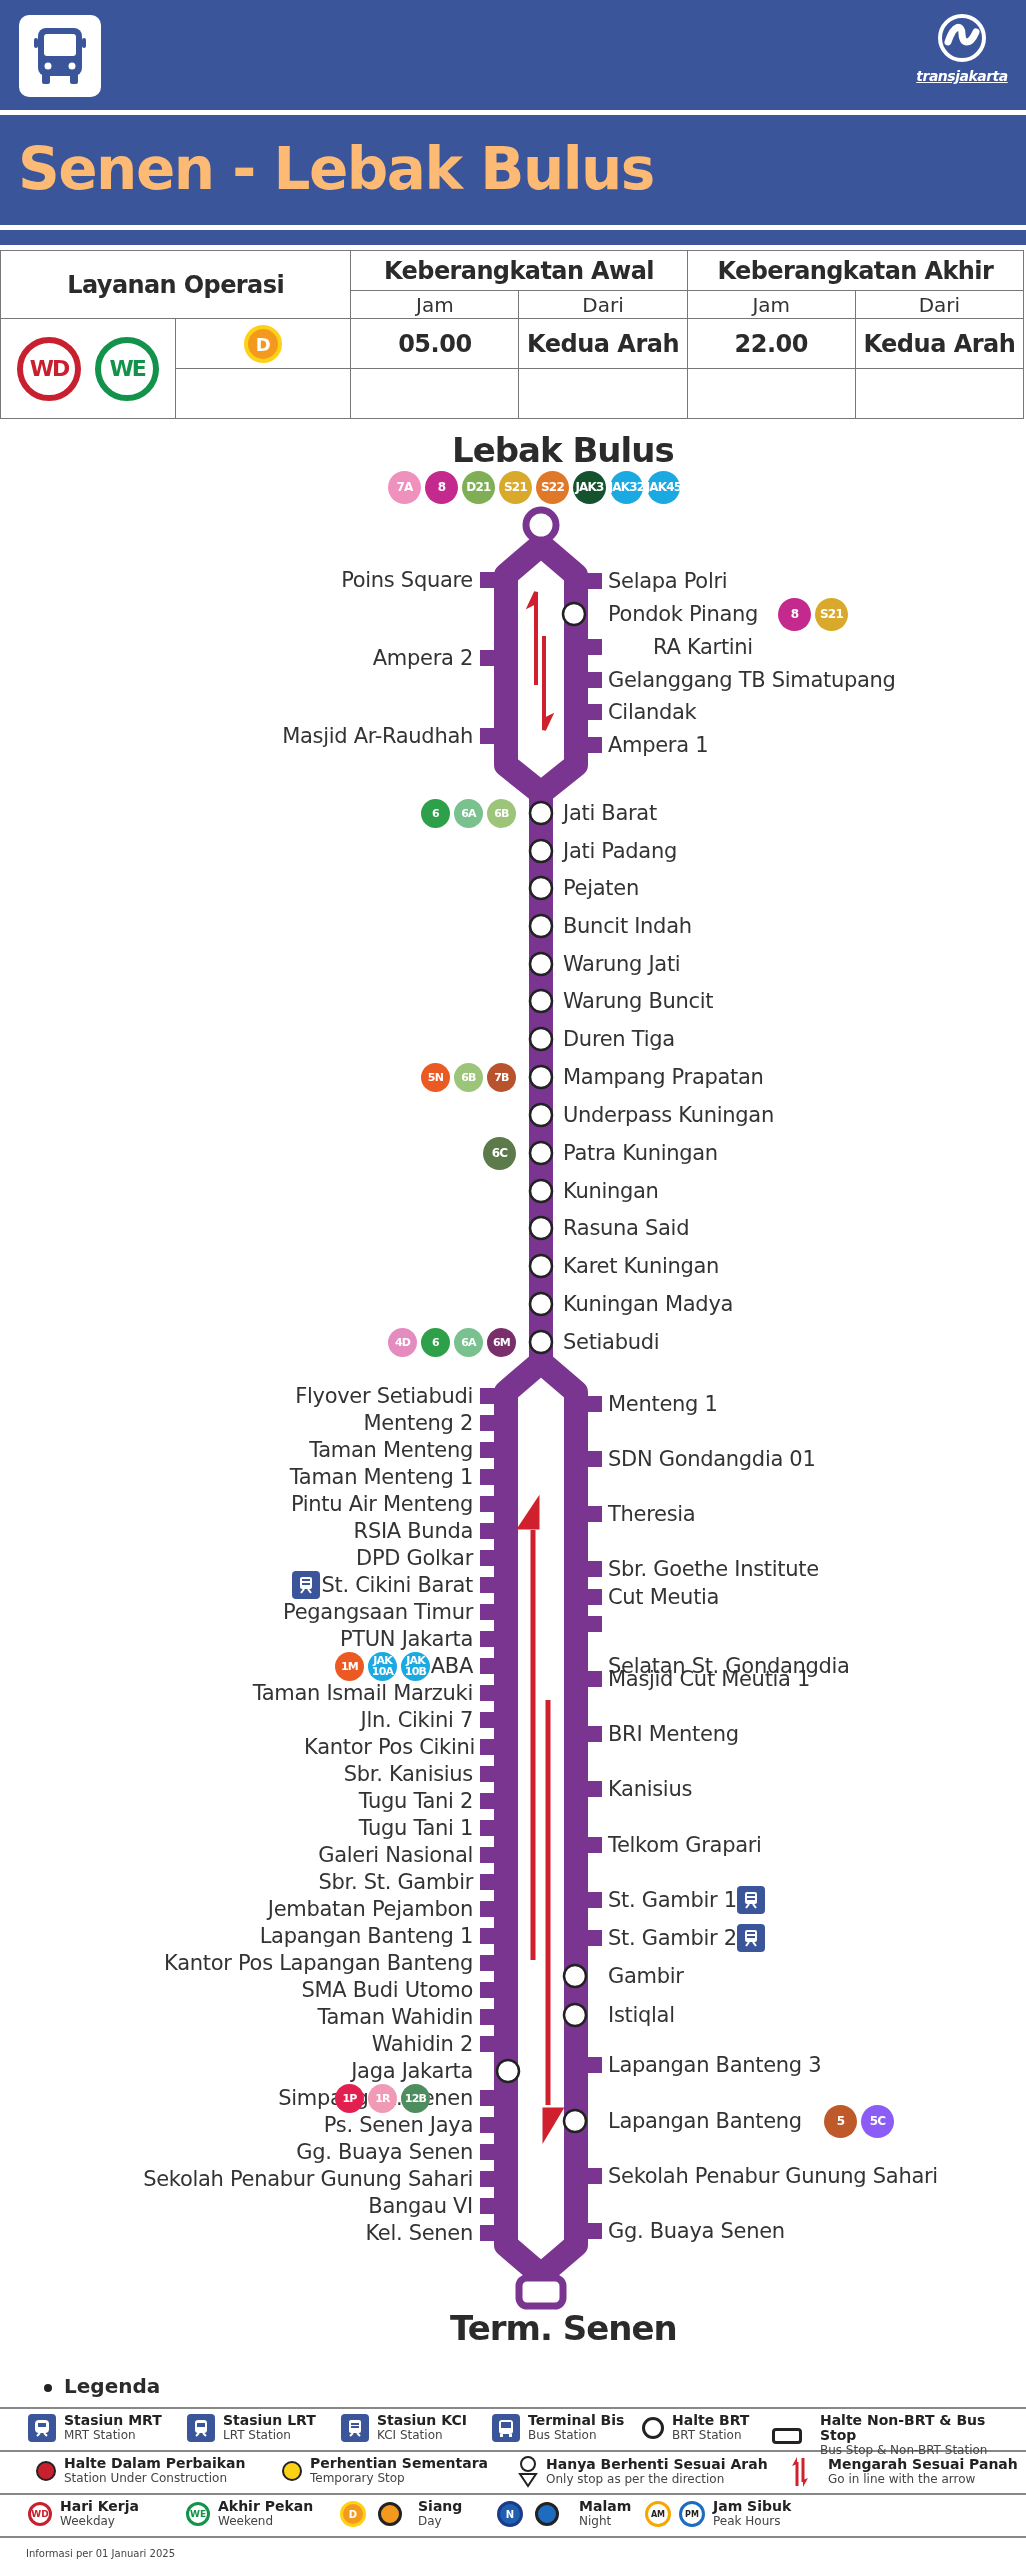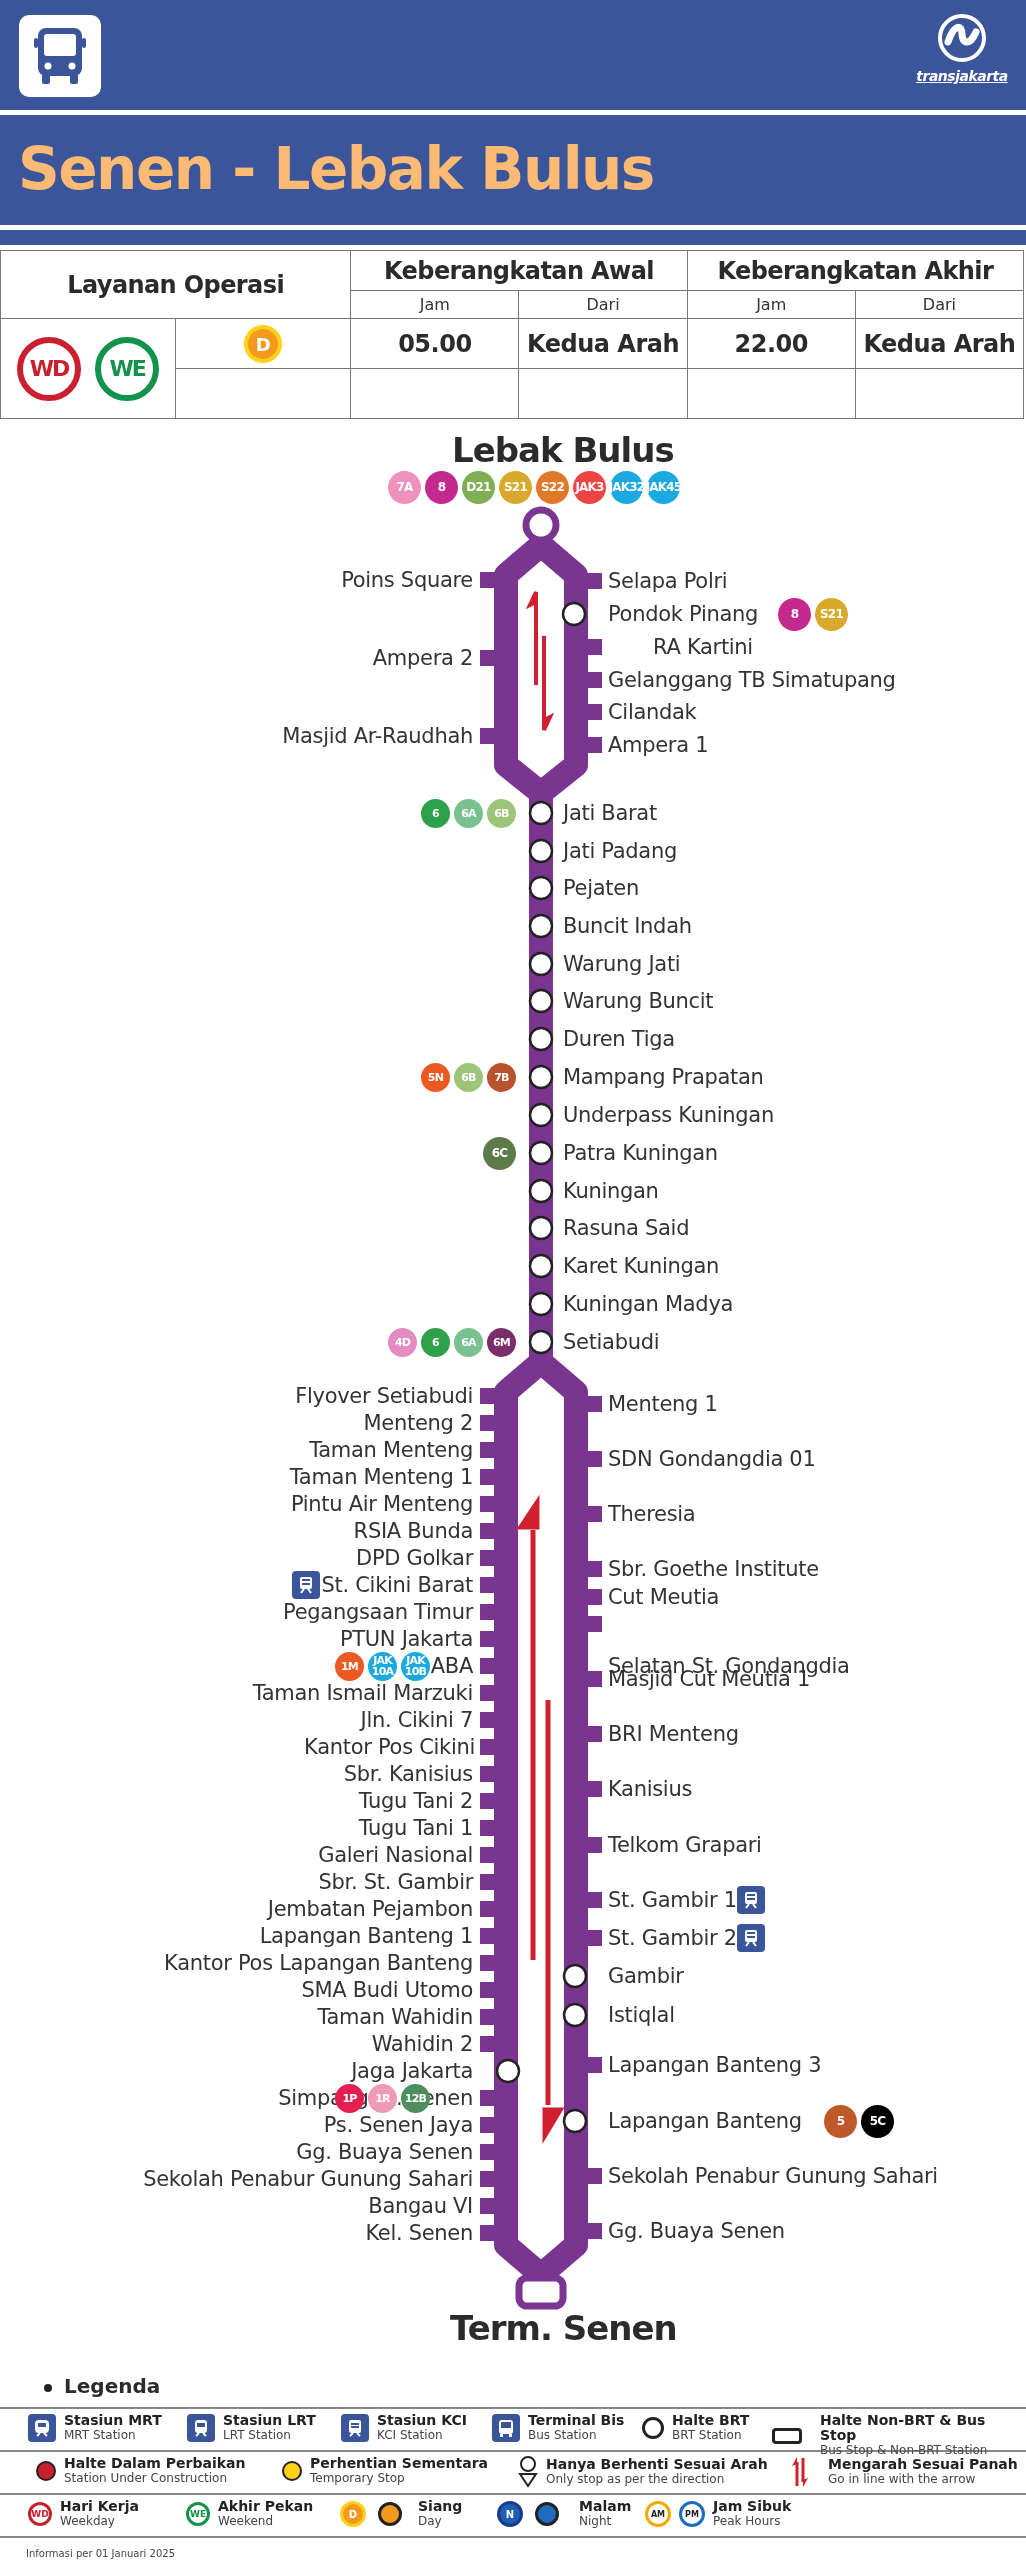--- a/index.html
+++ b/index.html
@@ -11,21 +11,21 @@
   .stripe1 { position: absolute; left: 0; top: 110px; width: 1026px; height: 5px; background: #fff; }
   .title-bar { position: absolute; left: 0; top: 115px; width: 1026px; height: 110px; background: #3a5599; }
   .title-text { position: absolute; left: 18px; top: 20px; font-family: "DejaVu Sans", sans-serif; font-weight: bold; font-size: 58px; color: #fdba74; letter-spacing: -1.5px; }
   .route-box { position: absolute; left: 740px; top: 0; width: 286px; height: 110px; background: #7a3590; display: flex; align-items: center; justify-content: center; font-family: "DejaVu Sans", sans-serif; font-weight: bold; font-size: 76px; color: #fff; letter-spacing: -2px; }
   .stripe2 { position: absolute; left: 0; top: 225px; width: 1026px; height: 5px; background: #fff; }
   .bottom-band { position: absolute; left: 0; top: 230px; width: 1026px; height: 15px; background: #3a5599; }
 
   table.sched { position: absolute; left: 0; top: 250px; width: 1024px; border-collapse: collapse; font-family: "DejaVu Sans", sans-serif; }
   table.sched td { border: 1px solid #777; text-align: center; vertical-align: middle; }
   .th-main { font-weight: bold; font-size: 24px; height: 40px; letter-spacing: -0.6px; }
-  .th-sub { font-size: 16px; height: 28px; color: #333; }
+  .th-sub { font-size: 20px; height: 28px; color: #333; }
   .td-big { font-weight: bold; font-size: 24px; height: 50px; letter-spacing: -0.5px; }
   .empty-row td { height: 50px; }
 
   .badge { display: inline-flex; align-items: center; justify-content: center; border-radius: 50%; color: #fff; font-weight: bold; font-family: "DejaVu Sans", sans-serif; }
   .svc-badge { width: 64px; height: 64px; border: 6px solid; font-size: 22px; background: #fff; letter-spacing: -2px; }
   .st-label { position: absolute; font-family: "DejaVu Sans", sans-serif; font-size: 21px; color: #333; white-space: nowrap; line-height: 26px; letter-spacing: -0.3px; }
   .st-left { text-align: right; }
   .hub-title { position: absolute; font-weight: bold; font-size: 34px; color: #2b2b2b; letter-spacing: -1px; white-space: nowrap; }
   .conn { position: absolute; display: flex; gap: 4px; }
   .conn .badge { width: 33px; height: 33px; font-size: 12px; letter-spacing: -0.8px; line-height: 11px; text-align: center; }
@@ -339,34 +339,34 @@
         <line x1="3" y1="17" x2="6" y2="13" stroke="#fff" stroke-width="2"></line>
         <line x1="13" y1="17" x2="10" y2="13" stroke="#fff" stroke-width="2"></line>
       </svg>
     </span>
     <div class="st-label" style="left: 608px; top: 1963px;">Gambir</div>
     <div class="st-label" style="left: 608px; top: 2002px;">Istiqlal</div>
     <div class="st-label" style="left: 608px; top: 2052px;">Lapangan Banteng 3</div>
     <div class="st-label" style="left: 608px; top: 2108px;">Lapangan Banteng</div>
     <div class="conn" style="top: 2104.5px; left: 824px;">
       <span class="badge" style="background: rgb(192, 89, 42);">5</span>
-      <span class="badge" style="background: #000000;">5C</span>
+      <span class="badge" style="background: #8b5cf6;">5C</span>
     </div>
     <div class="st-label" style="left: 608px; top: 2163px;">Sekolah Penabur Gunung Sahari</div>
     <div class="st-label" style="left: 608px; top: 2218px;">Gg. Buaya Senen</div>
   </div>
 
 <div class="hub-title" style="left:452px;top:430px">Lebak Bulus</div>
 <div class="conn" id="north-conn" style="left:388px;top:471px">
     <span class="badge" style="background: rgb(238, 145, 189);">7A</span>
     <span class="badge" style="background: rgb(196, 41, 142);">8</span>
     <span class="badge" style="background: rgb(127, 174, 85);">D21</span>
     <span class="badge" style="background: rgb(216, 169, 42);">S21</span>
     <span class="badge" style="background: rgb(224, 120, 42);">S22</span>
-    <span class="badge" style="background: #ef4444;">JAK3</span>
+    <span class="badge" style="background: #14532d;">JAK3</span>
     <span class="badge" style="background: rgb(27, 169, 225);">JAK32</span>
     <span class="badge" style="background: rgb(27, 169, 225);">JAK45</span>
   </div>
 <div class="hub-title" style="left:450px;top:2308px">Term. Senen</div>
 
 <div class="legend-title">Legenda</div>
 <div class="legend-row" style="top:2407px"></div>
 <div class="legend-row" style="top:2450px"></div>
 <div class="legend-row" style="top:2493px"></div>
 <div class="legend-row" style="top:2536px"></div>

